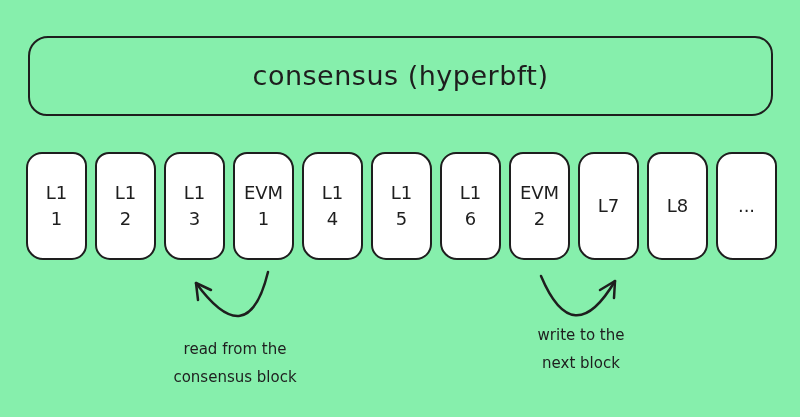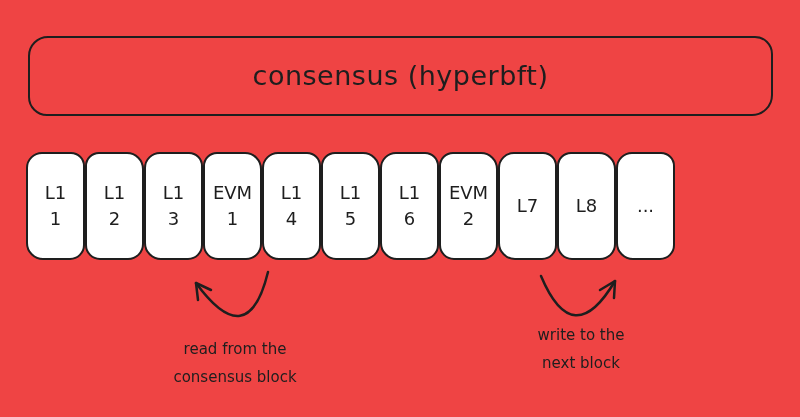--- a/index.html
+++ b/index.html
@@ -5,21 +5,21 @@
   * { margin: 0; padding: 0; box-sizing: border-box; }
   html, body { background: #ffffff; }
   body {
     font-family: "DejaVu Sans", "Liberation Sans", sans-serif;
     color: #1e1e1e;
   }
   .canvas {
     position: relative;
     width: 800px;
     height: 417px;
-    background: #ef4444;
+    background: #86efac;
     overflow: hidden;
   }
 
   
   .consensus-box {
     position: absolute;
     left: 28px;
     top: 36px;
     width: 745px;
     height: 80px;
@@ -33,21 +33,21 @@
     font-size: 27px;
     letter-spacing: 0.5px;
     transform: translateY(-1px);
   }
 
   
   .blocks-row {
     position: absolute;
     left: 26px;
     top: 152px;
-    width: 649px;
+    width: 751px;
     height: 108px;
     display: flex;
     justify-content: space-between;
   }
   .block-card {
     width: 61px;
     height: 108px;
     border: 2.5px solid #1e1e1e;
     border-radius: 16px 14px 15px 17px;
     background: #ffffff;

